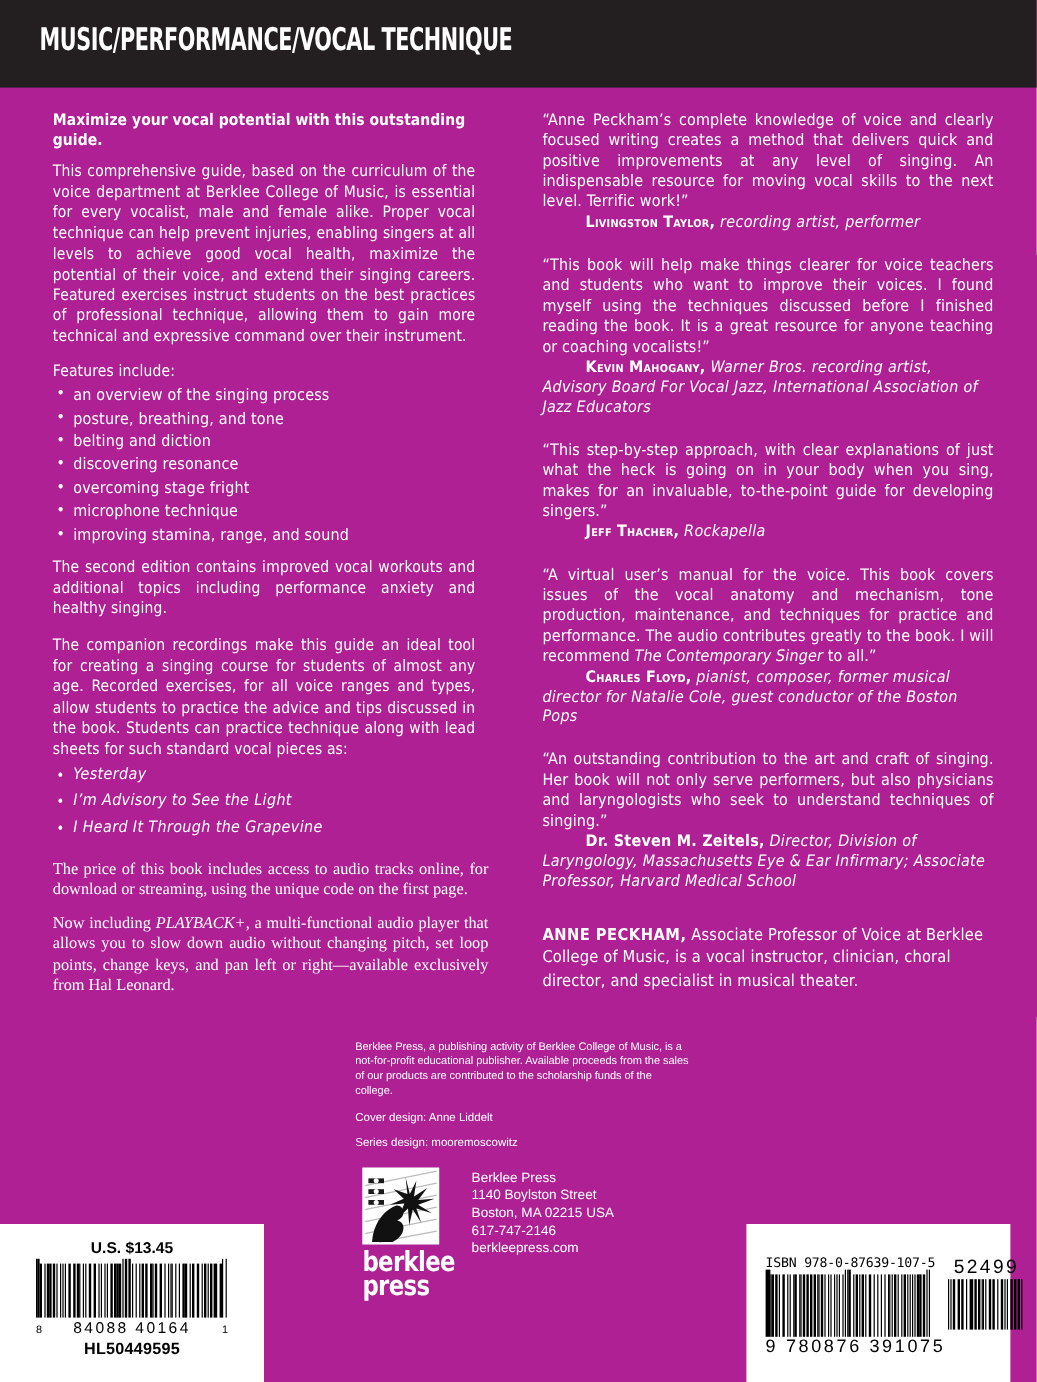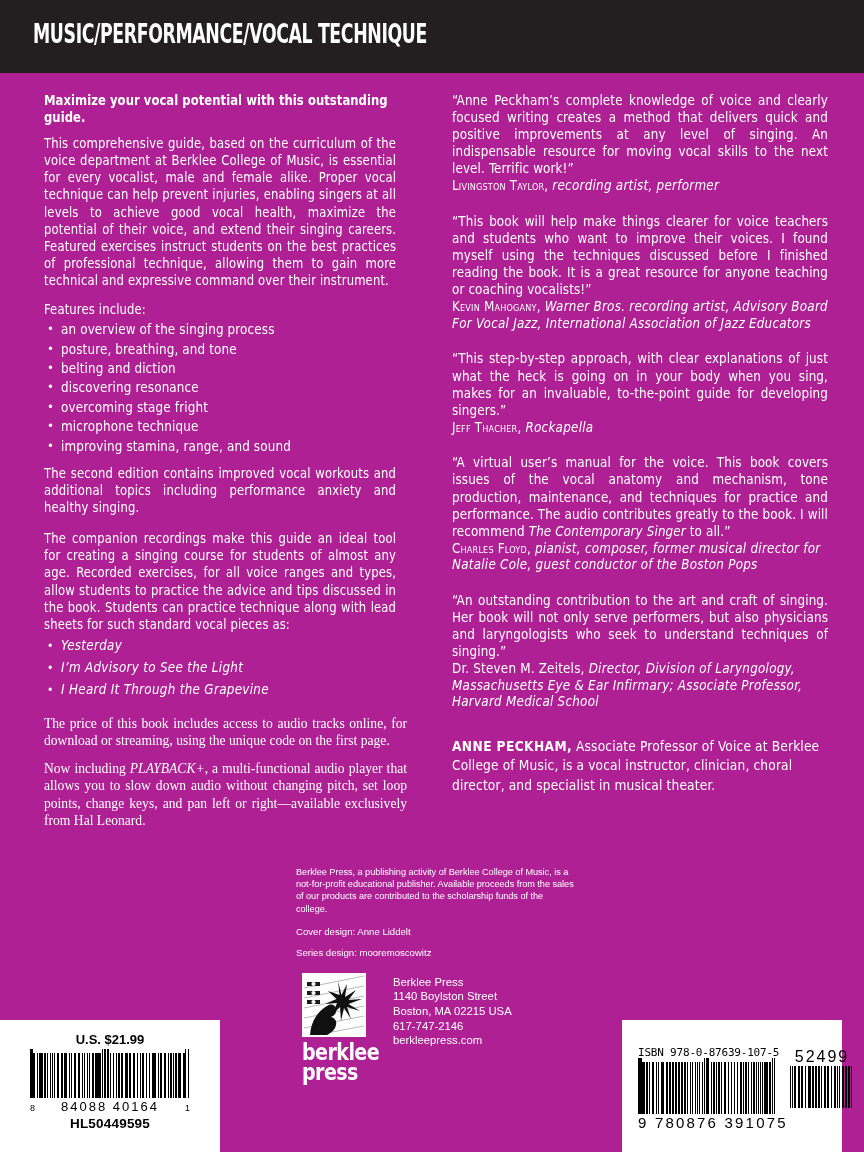--- a/index.html
+++ b/index.html
@@ -143,23 +143,24 @@
   .attrib {
     font-family: "DejaVu Sans Condensed", "Liberation Sans Narrow", "Liberation Sans", sans-serif;
     font-size: 13.3px;
     line-height: 16.5px;
     margin: 1px 0 0 0;
     font-style: italic;
     letter-spacing: 0.25px;
   }
   .attrib .nm {
     font-style: normal;
-    font-weight: 400;
+    font-weight: 700;
     font-variant: small-caps;
     letter-spacing: 0.2px;
+    margin-left: 36px;
   }
   .attrib .nm.caps {
     font-variant: normal;
     text-transform: none;
   }
   .author-note {
     font-family: "DejaVu Sans Condensed", "Liberation Sans Narrow", "Liberation Sans", sans-serif;
     font-size: 13.6px;
     line-height: 19.5px;
     margin: 26px 0 0 0;
@@ -446,21 +447,21 @@
           <div>1140 Boylston Street</div>
           <div>Boston, MA 02215  USA</div>
           <div>617-747-2146</div>
           <div>berkleepress.com</div>
         </div>
     </div>
   </div>
 
 
   <div class="barcode-box" id="barcode-left">
-    <div class="price-label">U.S. $21.99</div>
+    <div class="price-label">U.S. $13.45</div>
     <div id="upc-wrap">
       <div class="bars" id="upc-bars">
           <span style="width:1px;height:108%"></span>
           <span style="width:1px;background:transparent;height:1px"></span>
           <span style="width:2px;height:108%"></span>
           <span style="width:1px;background:transparent;height:1px"></span>
           <span style="width:3px;height:100%"></span>
           <span style="width:3px;background:transparent;height:1px"></span>
           <span style="width:1px;height:100%"></span>
           <span style="width:2px;background:transparent;height:1px"></span>

